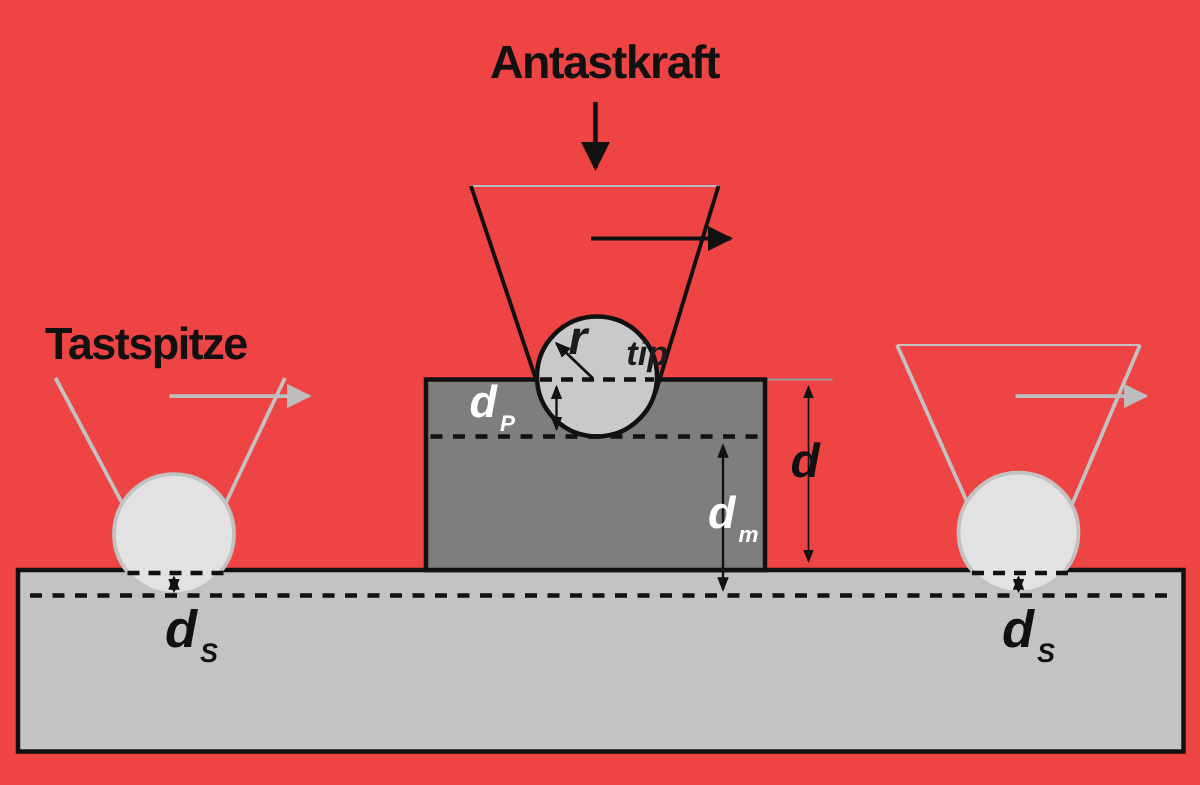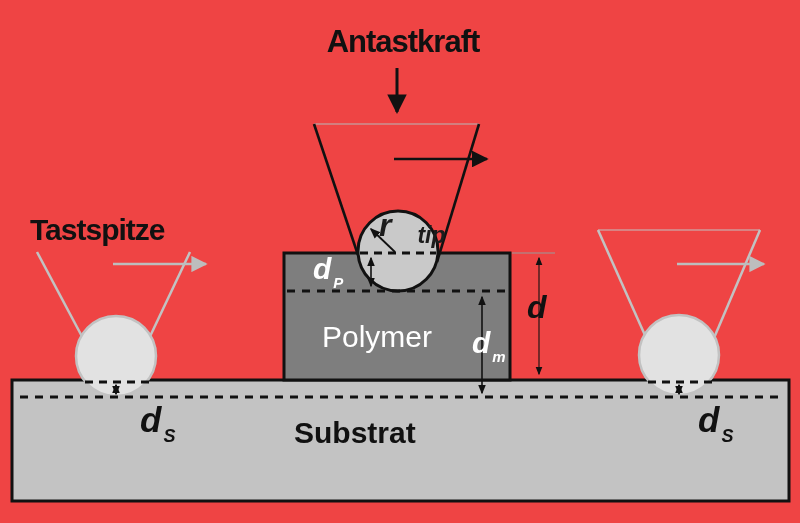--- a/index.html
+++ b/index.html
@@ -15,21 +15,21 @@
   .substrate-label{left:294px;top:418px;font-weight:bold;font-size:30px;}
   .dim{font-style:italic;font-weight:bold;}
   .dim .sub{display:inline-block;position:relative;}
   .rtip-label{left:379px;top:209px;font-size:32px;color:#1c1c1c;}
   .rtip-label .sub{font-size:23px;top:7px;left:2px;margin-left:24px;}
   .dp-label{left:303px;top:254px;font-size:30px;color:#ffffff;margin-left:10px;}
   .dp-label .sub{font-size:15px;top:9px;left:2px;}
   .dm-label{left:472px;top:328px;font-size:30px;color:#ffffff;}
   .dm-label .sub{font-size:15px;top:9px;left:2px;}
   .d-label{left:527px;top:291px;font-size:32px;color:#111;}
-  .ds-label{font-size:35px;color:#111;margin-left:30px;}
+  .ds-label{font-size:35px;color:#111;}
   .ds-label .sub{font-size:18px;top:10px;left:2px;}
   .ds-left{left:110px;top:402px;}
   .ds-right{left:668px;top:402px;}
 </style>
 </head>
 <body>
 
 <div class="stage">
 
   <svg width="800" height="523" viewBox="0 0 800 523">
@@ -94,22 +94,20 @@
     <line x1="371" y1="258" x2="371" y2="286" stroke="#111" stroke-width="1.6" marker-start="url(#mDim)" marker-end="url(#mDim)"></line>
 
     <line x1="482" y1="297" x2="482" y2="393" stroke="#111" stroke-width="1.6" marker-start="url(#mDim)" marker-end="url(#mDim)"></line>
 
     <line x1="512" y1="253" x2="555" y2="253" stroke="#9a9a9a" stroke-width="1.2"></line>
     <line x1="539" y1="258" x2="539" y2="374" stroke="#111" stroke-width="1.1" marker-start="url(#mDimThin)" marker-end="url(#mDimThin)"></line>
   </svg>
 
   <div class="label title">Antastkraft</div>
   <div class="label probe-label">Tastspitze</div>
-  <div class="label polymer-label">Polymer</div>
-  <div class="label substrate-label">Substrat</div>
 
   <div class="label dim rtip-label">
     <span>r</span><span class="sub">tip</span>
   </div>
 
   <div class="label dim dp-label">
     <span>d</span><span class="sub">P</span>
   </div>
 
   <div class="label dim dm-label">

